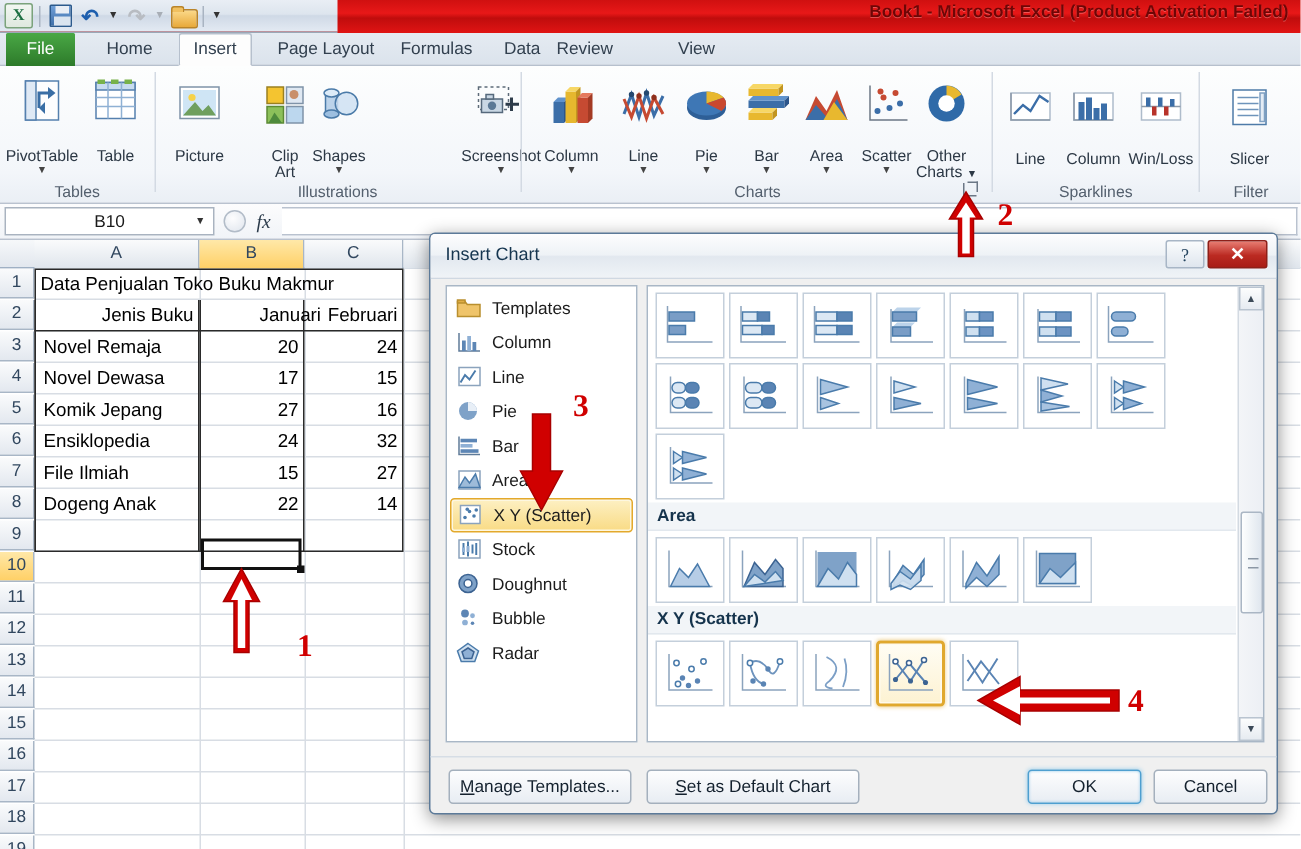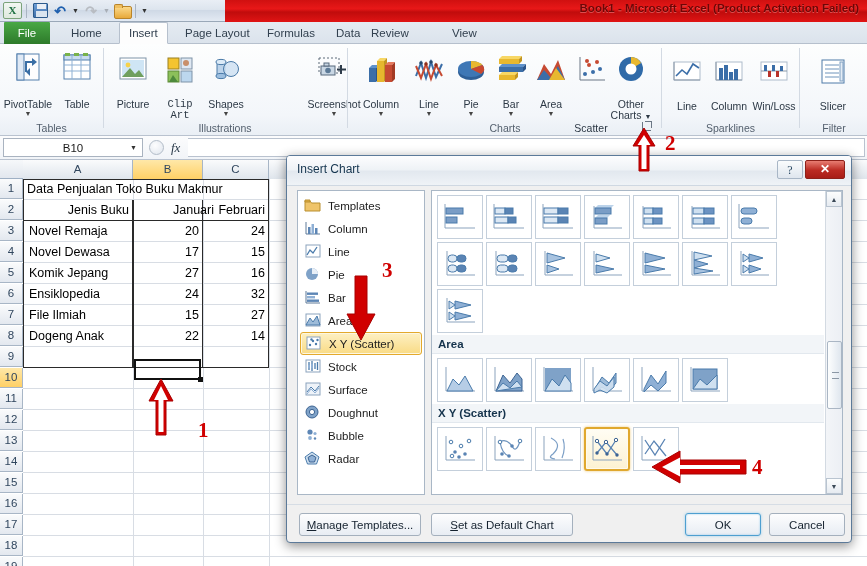--- a/index.html
+++ b/index.html
@@ -345,21 +345,21 @@
       <div class="glyph">
         <svg width="30" height="30" viewBox="0 0 30 30">
           <rect x="2" y="4" width="26" height="21" fill="#fff" stroke="#7f93a8"></rect>
           <rect x="4" y="6" width="22" height="17" fill="#cfe5f5"></rect>
           <circle cx="10" cy="11" r="2.4" fill="#f6d24a"></circle>
           <path d="M4 23 L12 14 L17 20 L21 16 L26 23 Z" fill="#6f9f5e"></path>
         </svg>
       </div>
       <div class="rlabel">Picture</div>
     </div>
-    <div class="ritem" style="left:54px;top:4px;width:42px;font-family:Liberation Mono, monospace;">
+    <div class="ritem" style="left:64px;top:4px;width:42px;">
       <div class="glyph">
         <svg width="28" height="28" viewBox="0 0 28 28">
           <rect x="2" y="2" width="11" height="11" fill="#f4c430" stroke="#9a8020"></rect>
           <rect x="15" y="2" width="11" height="11" fill="#dfe8f2" stroke="#7f93a8"></rect>
           <circle cx="20" cy="7" r="3" fill="#c98f6a"></circle>
           <rect x="2" y="15" width="11" height="11" fill="#8cc05a" stroke="#5c8a34"></rect>
           <rect x="15" y="15" width="11" height="11" fill="#bcd7ee" stroke="#7f93a8"></rect>
           <path d="M3 26 L7 19 L12 26 Z" fill="#4e8a3c"></path>
         </svg>
       </div>
@@ -459,21 +459,21 @@
       <div class="glyph">
         <svg width="32" height="30" viewBox="0 0 32 30">
           <path d="M2 26 L9 10 L16 20 L23 6 L30 26 Z" fill="#c64a32"></path>
           <path d="M2 26 L9 16 L16 24 L23 12 L30 26 Z" fill="#3b6ea8"></path>
           <path d="M14 26 L21 14 L30 26 Z" fill="#e8b82f"></path>
         </svg>
       </div>
       <div class="rlabel">Area</div>
       <div class="rcaret">▼</div>
     </div>
-    <div class="ritem" style="left:212px;top:4px;gap:24px;">
+    <div class="ritem" style="left:212px;top:4px;">
       <div class="glyph">
         <svg width="32" height="30" viewBox="0 0 32 30">
           <path d="M5 3 V26 H30" stroke="#6b7785" fill="none"></path>
           <circle cx="10" cy="20" r="2" fill="#3b6ea8"></circle>
             <circle cx="14" cy="11" r="2" fill="#c64a32"></circle>
           <circle cx="18" cy="18" r="2" fill="#3b6ea8"></circle>
             <circle cx="22" cy="8" r="2" fill="#c64a32"></circle>
           <circle cx="25" cy="15" r="2" fill="#3b6ea8"></circle>
             <circle cx="12" cy="7" r="2" fill="#c64a32"></circle>
         </svg>
@@ -756,30 +756,20 @@
               <path d="M5 3 V11 M8 2 V12 M11 4 V10 M13.5 3 V11" stroke="#4a7bab" stroke-width="1.3"></path>
               <rect x="4" y="6" width="2" height="3" fill="#8fb0d5"></rect>
               <rect x="7" y="5" width="2" height="4" fill="#8fb0d5"></rect>
             </svg>
         </span>
         <span>Stock</span>
       </div>
       <div class="cat-item">
         <span class="cat-ico">
           <svg width="17" height="14" viewBox="0 0 17 14">
-              <rect x="2" y="1" width="14" height="12" fill="#eef3f9" stroke="#8ba3bd"></rect>
-              <path d="M3 10 L7 5 L11 9 L15 4" fill="none" stroke="#4a7bab"></path>
-              <path d="M3 12 L7 7 L11 11 L15 6" fill="none" stroke="#8fb0d5"></path>
-            </svg>
-        </span>
-        <span>Surface</span>
-      </div>
-      <div class="cat-item">
-        <span class="cat-ico">
-          <svg width="17" height="14" viewBox="0 0 17 14">
               <circle cx="8" cy="7" r="6" fill="#7fa2c8" stroke="#3c6392"></circle>
               <circle cx="8" cy="7" r="2.6" fill="#fff" stroke="#3c6392"></circle>
             </svg>
         </span>
         <span>Doughnut</span>
       </div>
       <div class="cat-item">
         <span class="cat-ico">
           <svg width="17" height="14" viewBox="0 0 17 14">
               <circle cx="6" cy="4" r="2.6" fill="#5d86b5"></circle>

